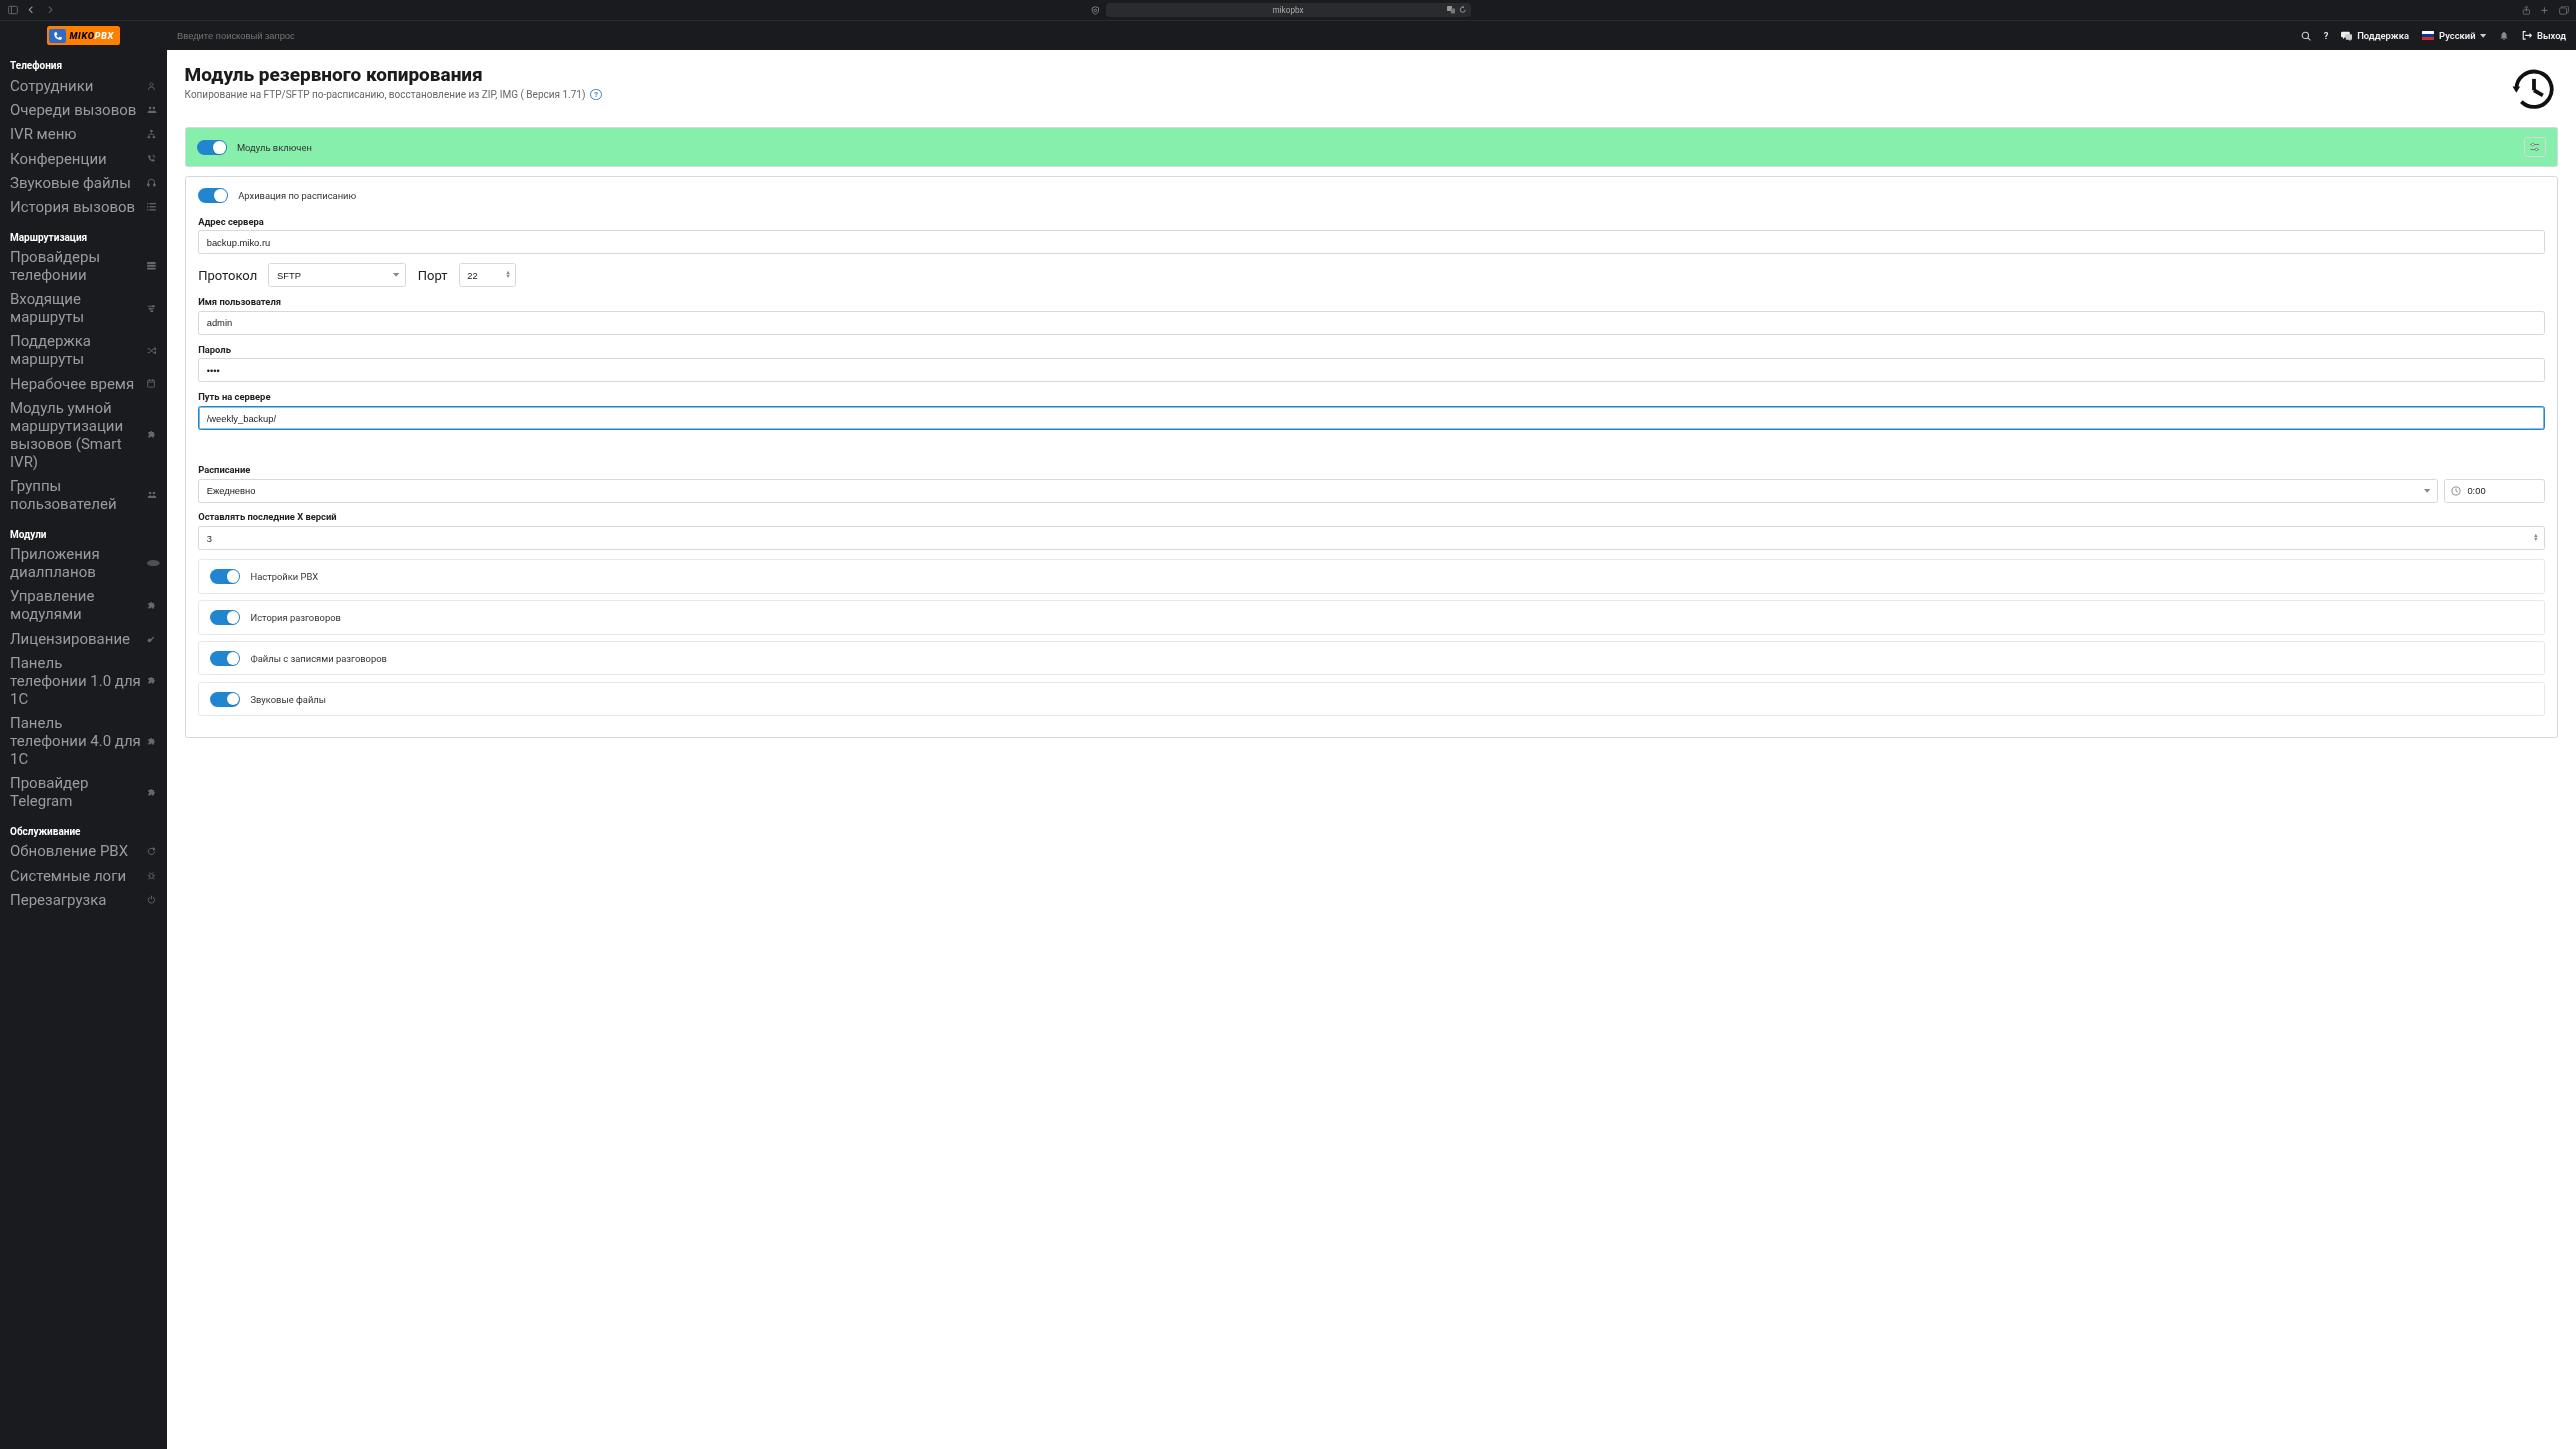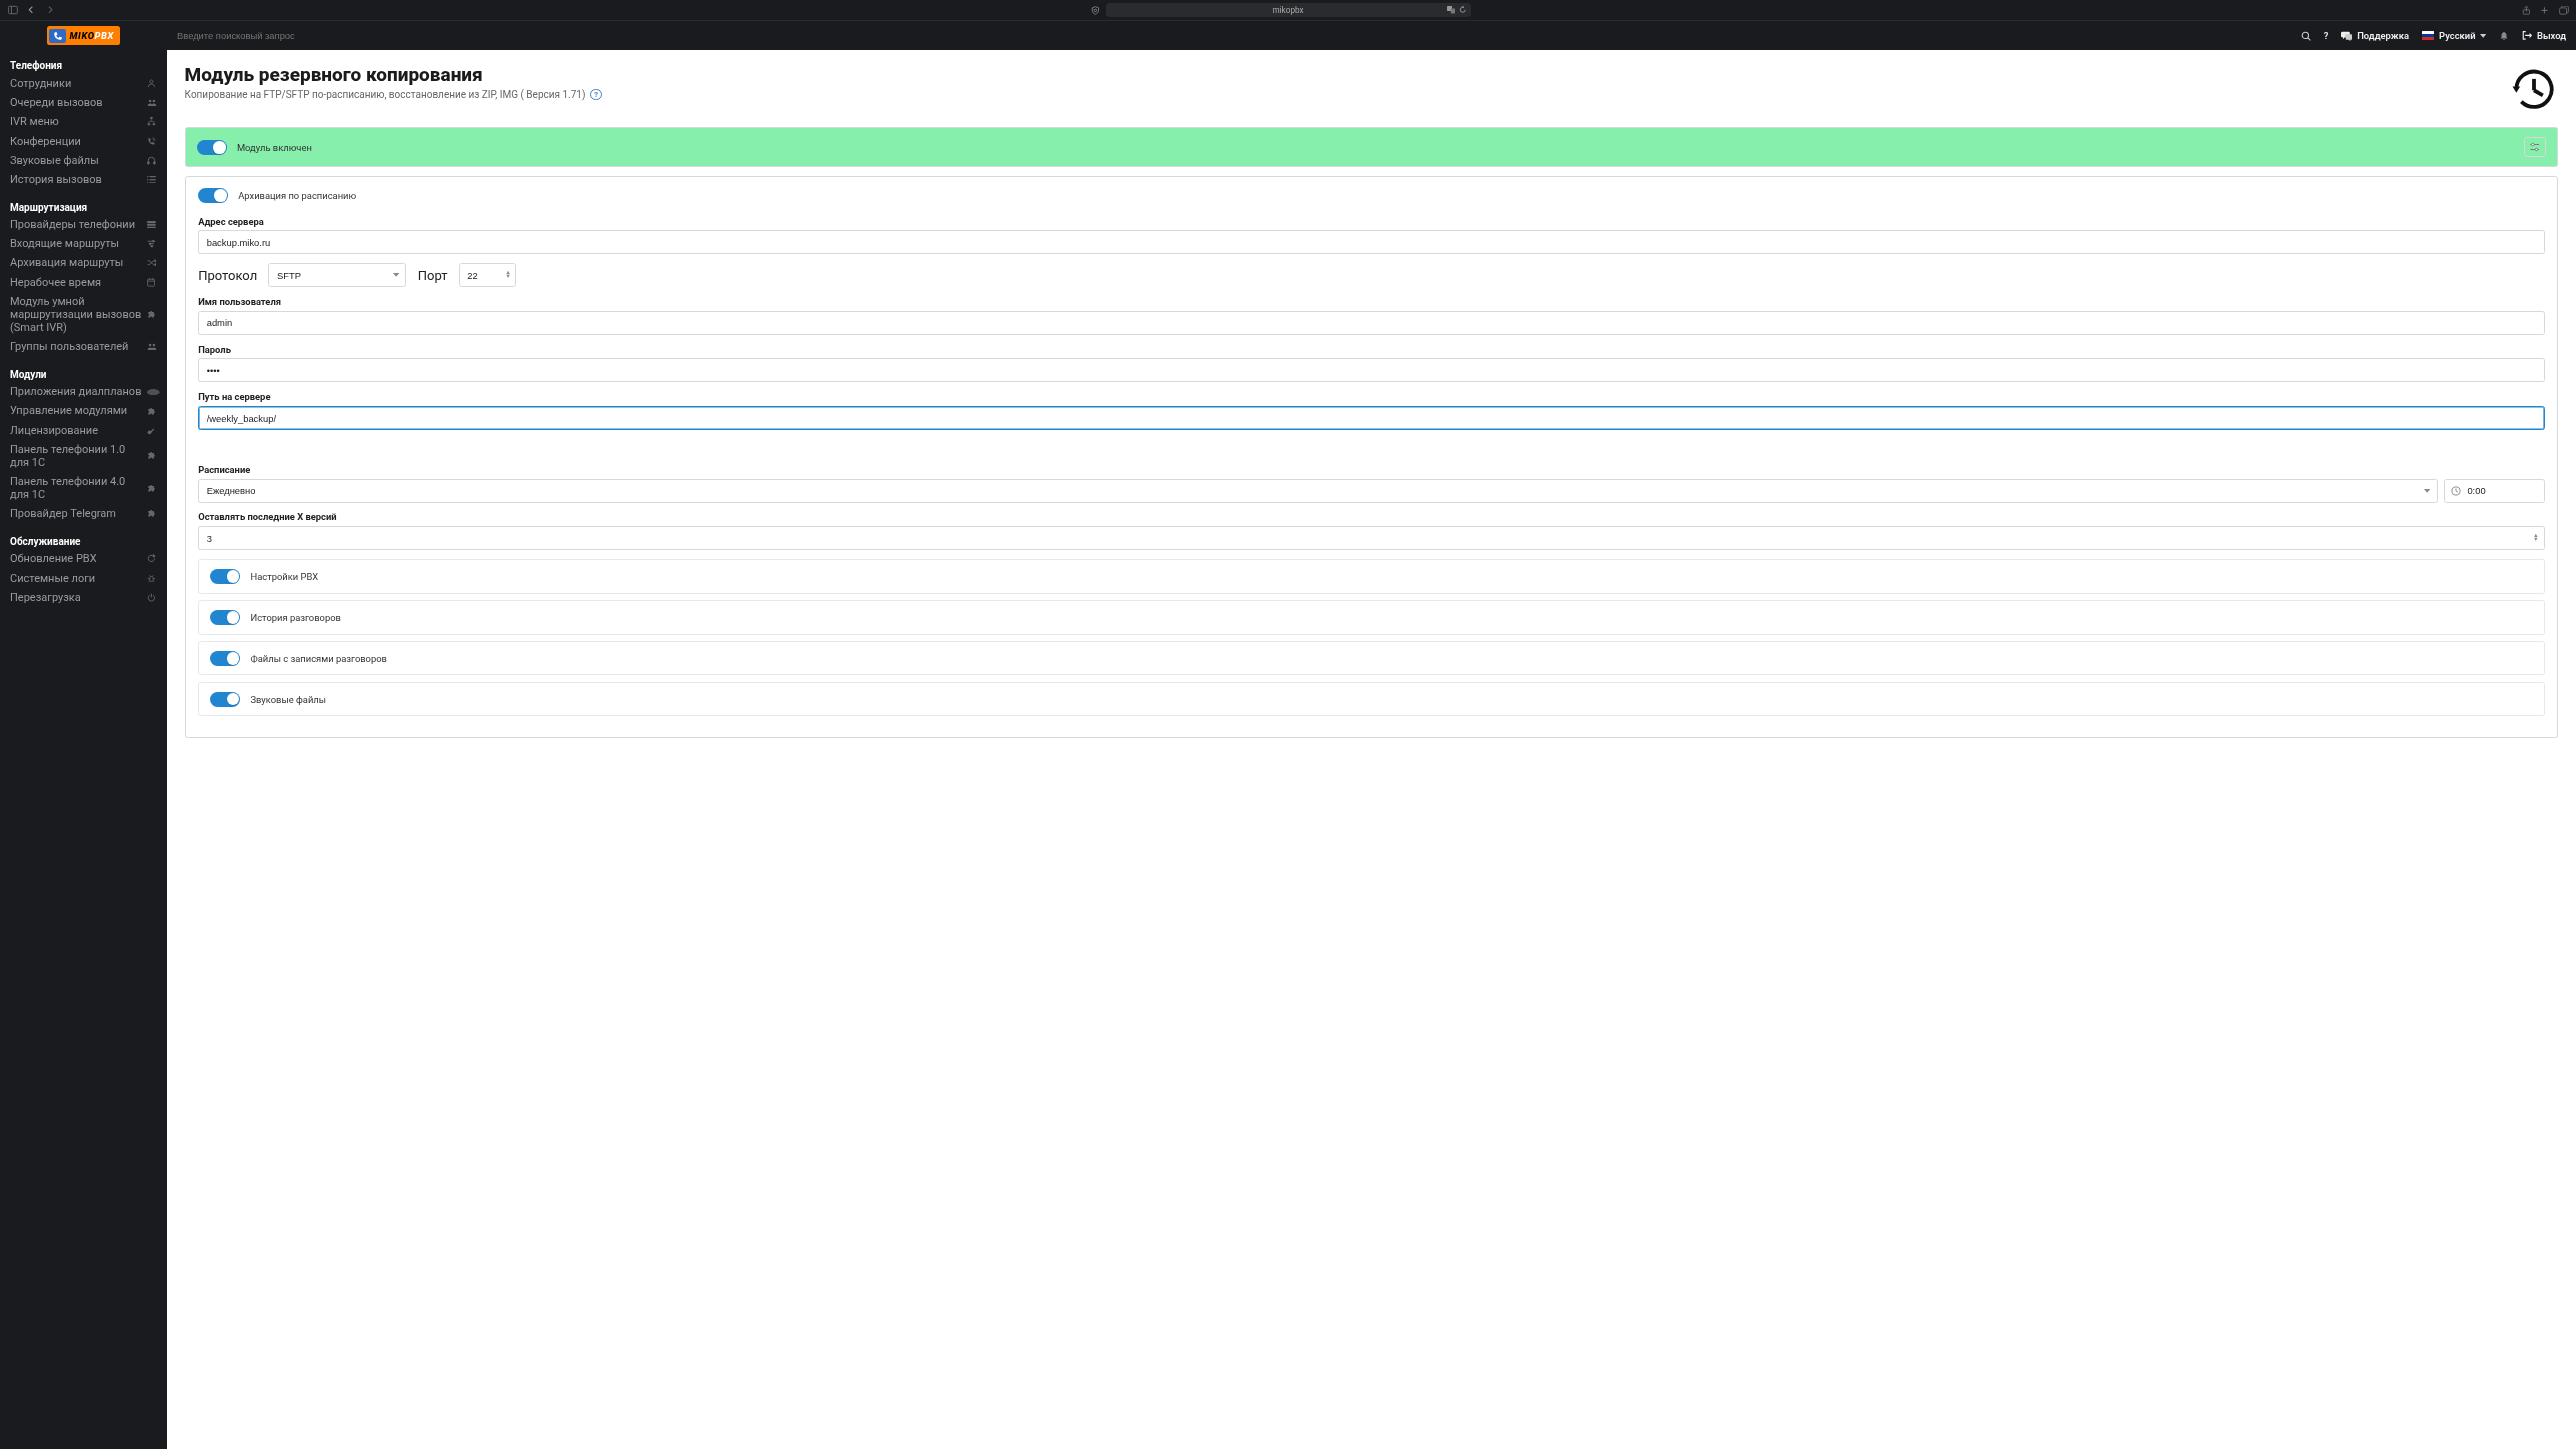--- a/index.html
+++ b/index.html
@@ -15,21 +15,21 @@
 .sidebar { width: 167px; background: #1a1b1e; overflow-y: auto; flex-shrink: 0; }
 .sidebar::-webkit-scrollbar { width: 3.8px; }
 .sidebar::-webkit-scrollbar-thumb { background: #3a3b3e; border-radius: 1.9px; }
 .logo-area { height: 29px; display: flex; align-items: center; justify-content: center; }
 .logo-pill { background: #ff7f00; border-radius: 2.5px; height: 19px; display: flex; align-items: center; padding: 0 6.3px 0 2.5px; gap: 3.8px; font-weight: 800; letter-spacing: 0.6px; font-style: italic; }
 .logo-phone { width: 16.4px; height: 14px; background: #2e6bc9; border-radius: 1.9px; display: flex; align-items: center; justify-content: center; }
 .logo-text { color: #000; font-size: 9.4px; }
 .logo-text .pbx { color: #fff; }
 .nav-section { padding: 5px 10px 2.5px; }
 .nav-heading { color: #fff; font-weight: 700; font-size: 10px; padding: 5px 0 2.5px; }
-.nav-item { display: flex; align-items: center; justify-content: space-between; color: #9a9a9f; padding: 3.1px 0; cursor: pointer; font-size: 11px; }
+.nav-item { display: flex; align-items: center; justify-content: space-between; color: #9a9a9f; padding: 3.1px 0; cursor: pointer; font-size: 15px; }
 .nav-icon { width: 10px; opacity: 0.6; }
 .main-area { flex: 1; display: flex; flex-direction: column; background: #fff; min-width: 0; }
 .topbar { height: 29px; background: #1a1b1e; display: flex; align-items: center; padding: 0 10px; gap: 12.6px; }
 .search-wrap { flex: 1; display: flex; align-items: center; gap: 11px; }
 .search-input { background: transparent; border: none; color: #aaa; font-size: 9.4px; flex: 1; outline: none; }
 .top-icon { color: #ccc; cursor: pointer; display: flex; align-items: center; gap: 5px; font-size: 9.4px; }
 .top-icon.bold { font-weight: 600; color: #eee; }
 .flag { width: 12.6px; height: 8.8px; background: linear-gradient(to bottom, #fff 33%, #0039a6 33%, #0039a6 66%, #d52b1e 66%); border-radius: 0.6px; }
 .content { flex: 1; overflow-y: auto; background: #fff; color: #222; padding: 15px 17.6px; position: relative; }
 .page-title-row { display: flex; align-items: flex-start; gap: 12.6px; margin-bottom: 14px; }
@@ -232,21 +232,21 @@
                 <line x1="1" y1="2" x2="13" y2="2"></line>
                 <line x1="3" y1="6" x2="11" y2="6"></line>
                 <line x1="5" y1="10" x2="9" y2="10"></line>
                 <circle cx="10" cy="2" r="1.3" fill="currentColor"></circle>
                 <circle cx="5" cy="6" r="1.3" fill="currentColor"></circle>
                 <circle cx="8" cy="10" r="1.3" fill="currentColor"></circle>
               </svg>
             </span>
           </div>
           <div class="nav-item">
-            <span style="flex: 1 1 0%; padding-right: 5px;">Архивация маршруты</span>
+            <span style="flex: 1 1 0%; padding-right: 5px;">Поддержка маршруты</span>
             <span class="nav-icon">
               <svg width="8.8" height="7.5" viewBox="0 0 14 12" stroke="currentColor" fill="none" stroke-width="1.5">
                 <path d="M1 3 L4 3 L10 9 L13 9 M1 9 L4 9 L10 3 L13 3"></path>
                 <polygon points="13,1 13,5 15,3" fill="currentColor"></polygon>
                 <polygon points="13,7 13,11 15,9" fill="currentColor"></polygon>
               </svg>
             </span>
           </div>
           <div class="nav-item">
             <span style="flex: 1 1 0%; padding-right: 5px;">Нерабочее время</span>

